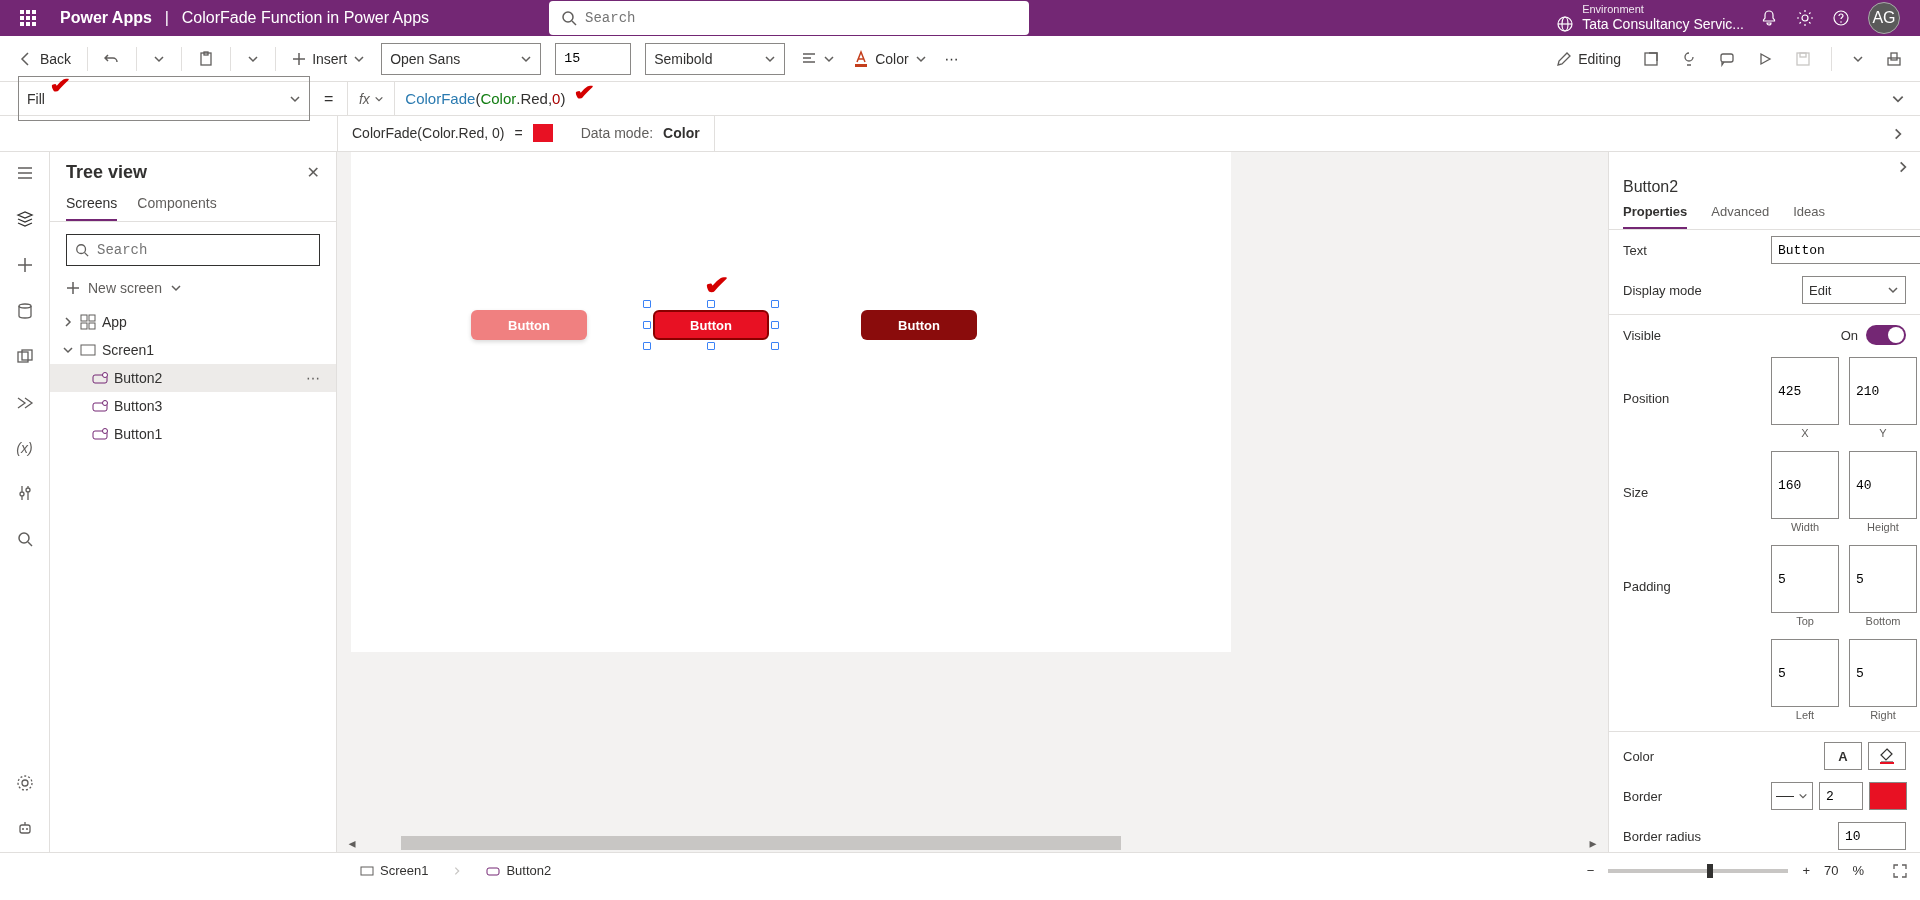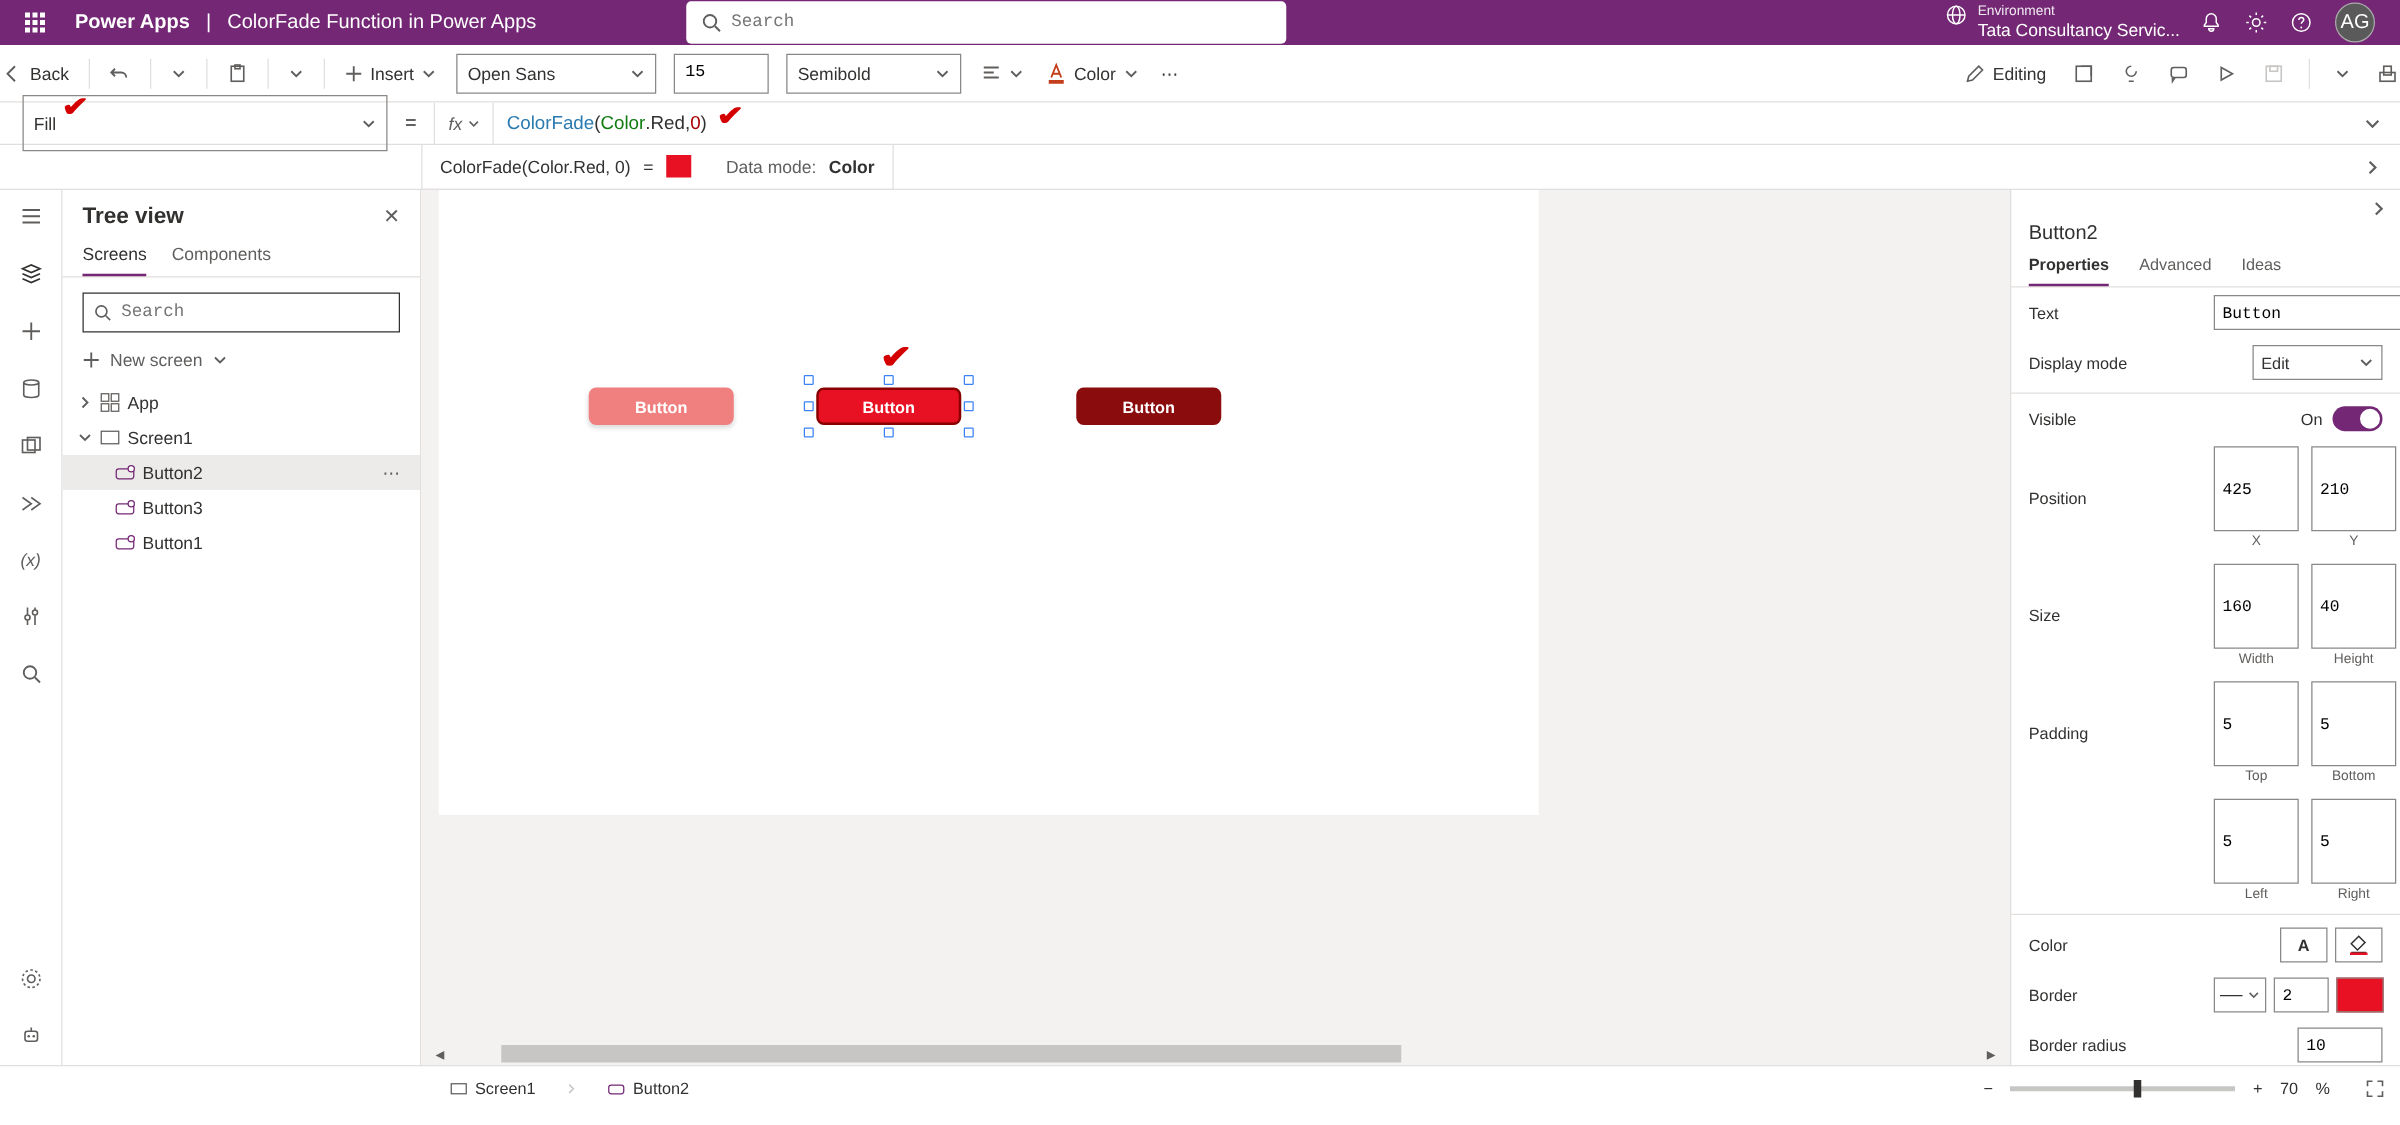--- a/index.html
+++ b/index.html
@@ -9,30 +9,30 @@
 .topbar { background: #732774; height: 36px; display: flex; align-items: center; color: #fff; padding: 0 8px; }
 .waffle { width: 40px; height: 40px; display: flex; align-items: center; justify-content: center; cursor: pointer; }
 .waffle-grid { display: grid; grid-template-columns: repeat(3,4px); grid-template-rows: repeat(3,4px); gap: 2px; }
 .waffle-grid span { background: #fff; width: 4px; height: 4px; }
 .app-title { font-size: 16px; font-weight: 600; margin-left: 12px; }
 .app-subtitle { font-size: 16px; margin-left: 4px; }
 .searchbox { flex: 0 0 480px; margin-left: 120px; background: #fff; border-radius: 4px; height: 34px; display: flex; align-items: center; padding: 0 12px; color: #605e5c; }
 .searchbox svg { margin-right: 8px; }
 .searchbox input { border: none; outline: none; font-size: 14px; flex: 1; }
 .topbar-spacer { flex: 1; }
-.env-block { display: flex; align-items: flex-start; gap: 8px; margin-right: 16px; }
+.env-block { display: flex; align-items: flex-end; gap: 8px; margin-right: 16px; }
 .env-text { line-height: 1.2; }
 .env-label { font-size: 11px; opacity: 0.9; }
 .env-name { font-size: 14px; }
 .top-icons { display: flex; align-items: center; gap: 18px; margin-right: 12px; }
 .top-icons .ico { cursor: pointer; display: flex; }
 .avatar { width: 32px; height: 32px; border-radius: 50%; background: #5a5a5a; display: flex; align-items: center; justify-content: center; font-size: 16px; border: 1px solid #aaa; }
 
 
-.cmdbar { height: 46px; border-bottom: 1px solid #e1dfdd; display: flex; align-items: center; padding: 0 0; gap: 14px; }
+.cmdbar { height: 46px; border-bottom: 1px solid #e1dfdd; display: flex; align-items: center; padding: 0 16px; gap: 14px; }
 .cmd-btn { display: flex; align-items: center; gap: 6px; cursor: pointer; padding: 4px 2px; }
 .cmd-sep { width: 1px; height: 24px; background: #e1dfdd; }
 .cmd-dd { border: 1px solid #8a8886; height: 32px; display: flex; align-items: center; padding: 0 8px; gap: 8px; cursor: pointer; }
 .font-dd { width: 160px; justify-content: space-between; }
 .size-dd { width: 76px; }
 .weight-dd { width: 140px; justify-content: space-between; }
 .cmdbar-right { margin-left: auto; display: flex; align-items: center; gap: 18px; }
 
 
 .formula-row { height: 34px; display: flex; align-items: center; border-bottom: 1px solid #e1dfdd; padding-left: 18px; }

